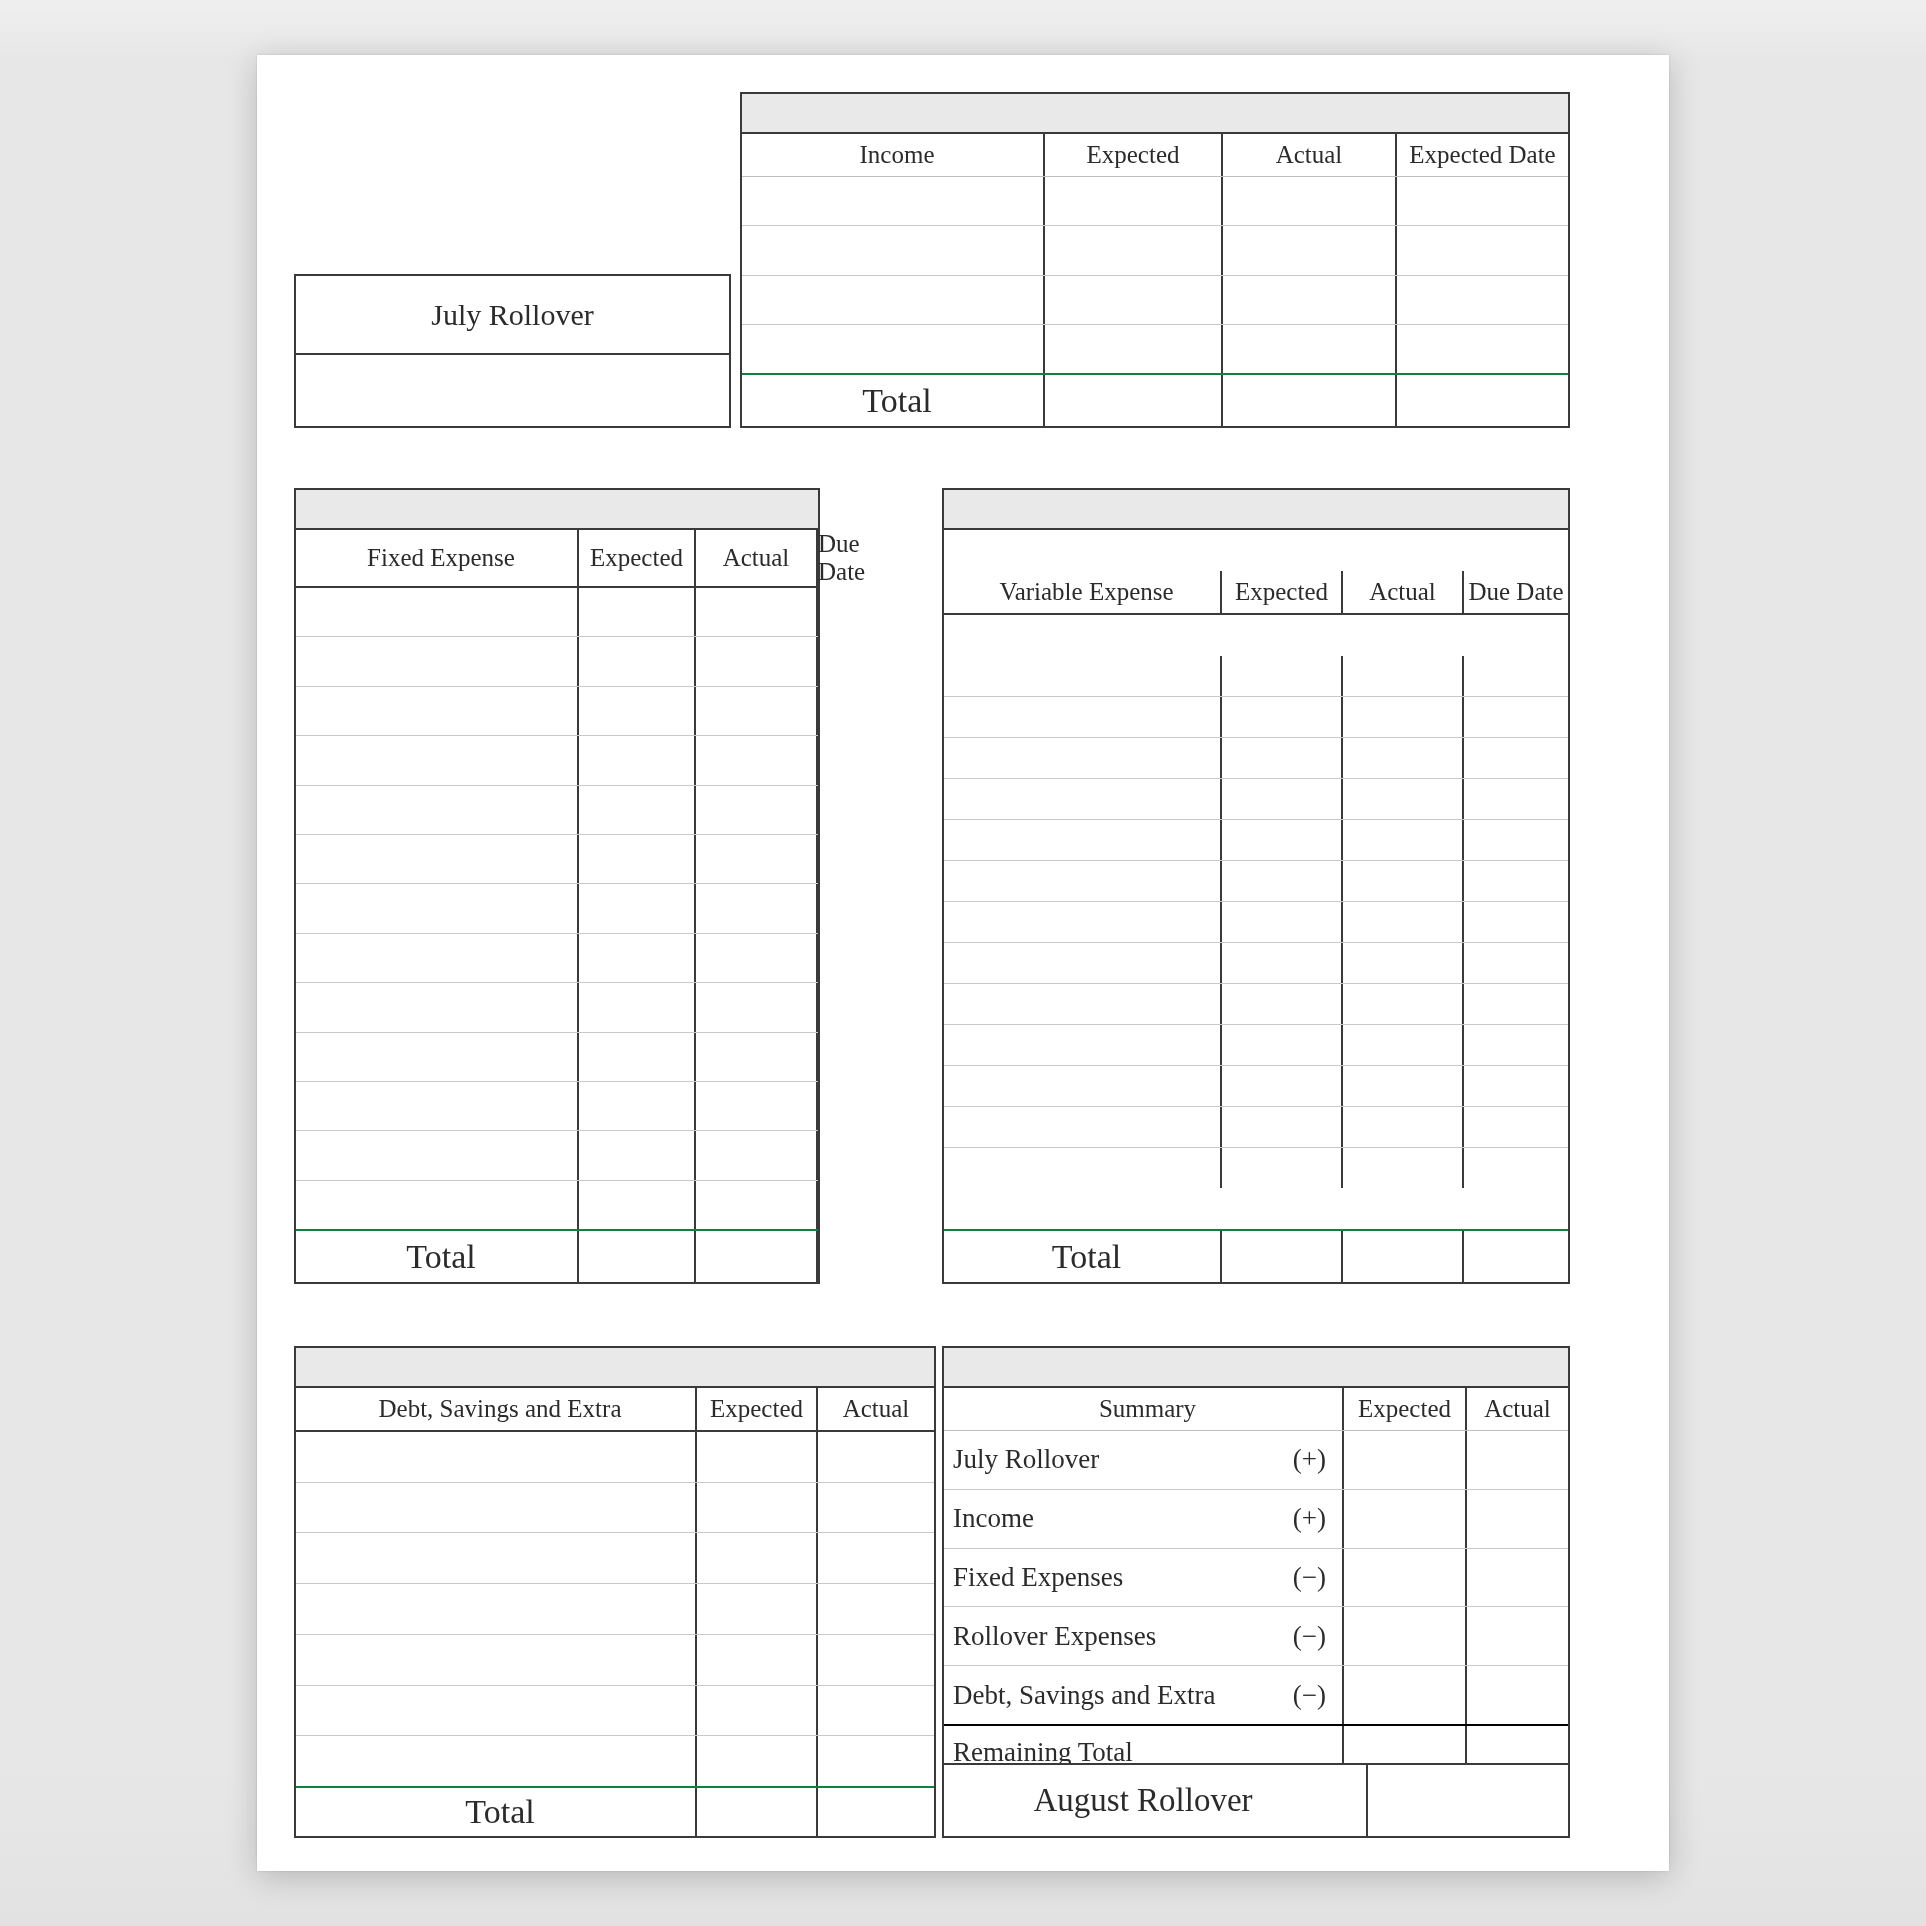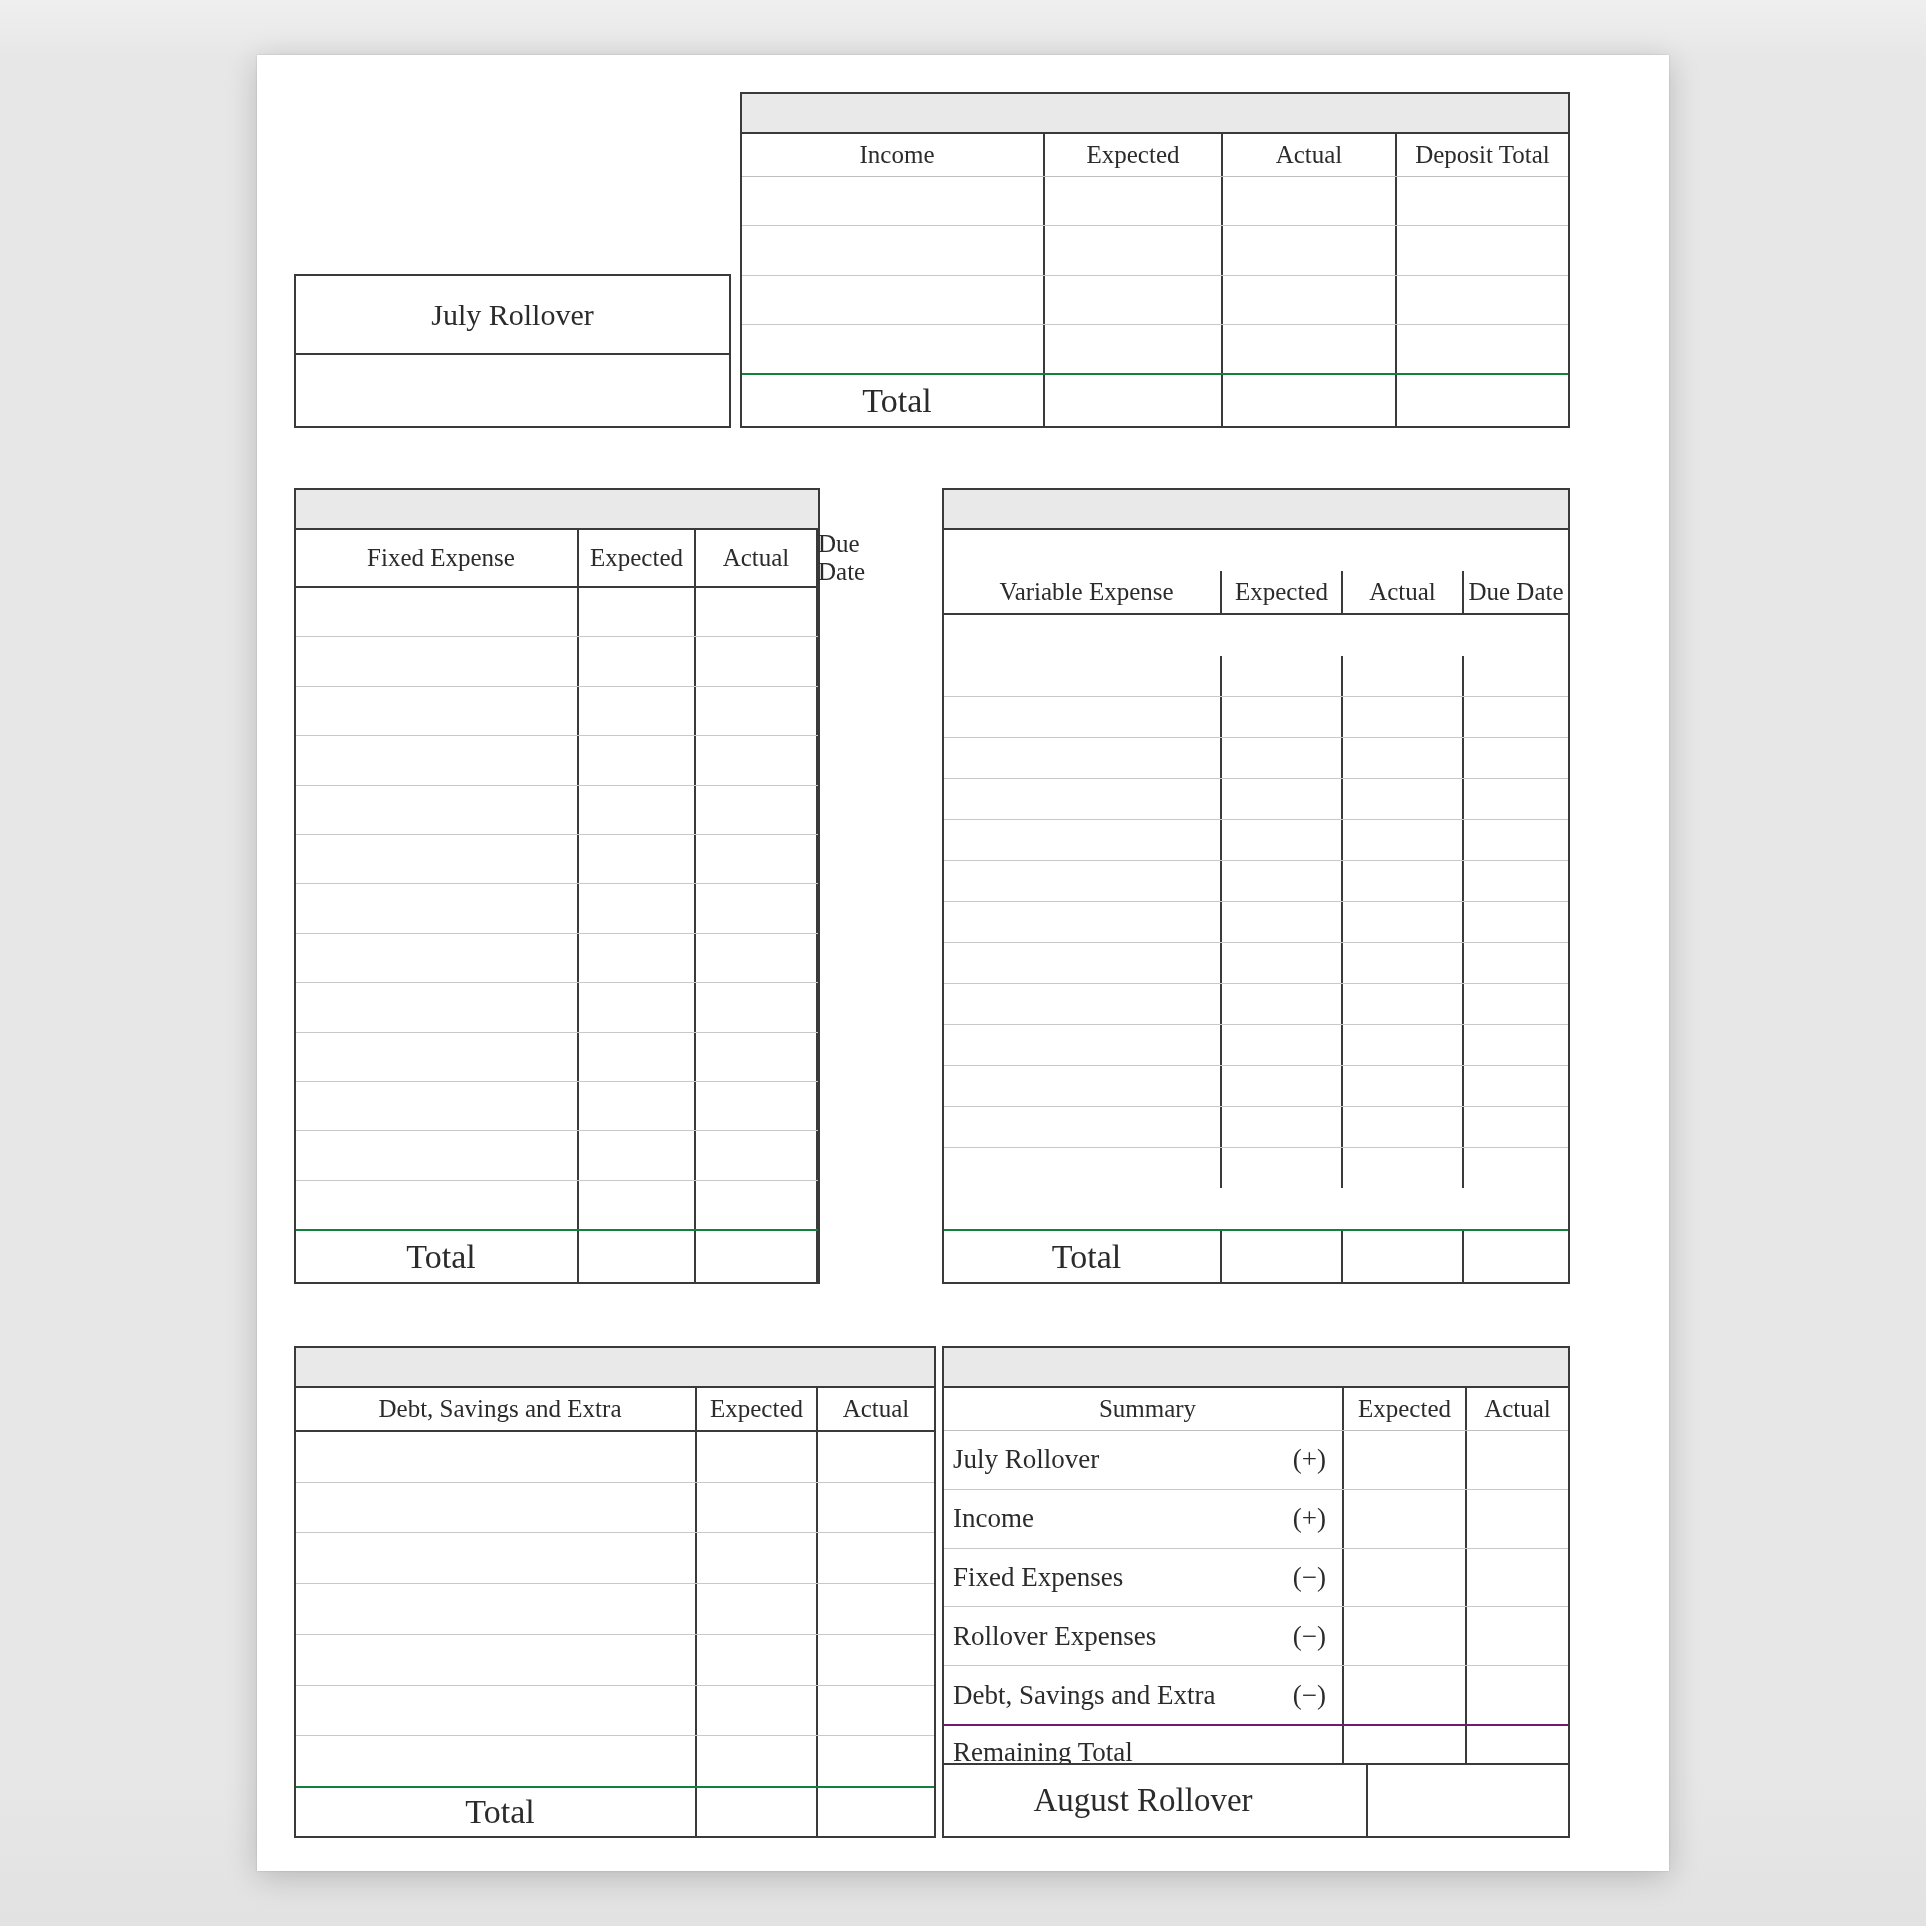--- a/index.html
+++ b/index.html
@@ -56,21 +56,21 @@
   .july-box{display:flex;flex-direction:column;}
   .july-box .rollover-label{flex:0 0 77px;border-bottom:2px solid #3a3a3a;}
   .july-box .rollover-value{flex:1 1 auto;}
 
   
   .summary-rows{flex:1 1 auto;display:flex;flex-direction:column;}
   .summary-row{flex:1 1 0;}
   .summary-row + .summary-row{border-top:1px solid #c9c9c9;}
   .summary-label-cell{display:flex;align-items:center;justify-content:space-between;
     padding:0 16px;font-size:27px;}
-  .remaining-row{flex:0 0 53px;border-top:2px solid #701a75;}
+  .remaining-row{flex:0 0 53px;border-top:2px solid #000000;}
   .remaining-label{display:flex;align-items:center;padding:0 16px;font-size:27px;}
 
   
   .august-box{display:grid;grid-template-columns:398px 1fr;gap:24px;}
   .august-box > :last-child{border-left:2px solid #3a3a3a;}
 </style>
 </head>
 <body>
 
 <div class="paper">
@@ -80,21 +80,21 @@
     <div class="rollover-label">July Rollover</div>
     <div class="rollover-value"></div>
   </div>
 
   <div class="abs tbl" style="left:483px;top:37px;width:830px;height:336px;">
     <div class="band"></div>
     <div class="grid income-cols hrow light-bottom">
       <div class="hcell">Income</div>
       <div class="hcell">Expected</div>
       <div class="hcell">Actual</div>
-      <div class="hcell">Deposit Total</div>
+      <div class="hcell">Expected Date</div>
     </div>
     <div class="rows">
       <div class="grid income-cols row">
         <div></div>
         <div></div>
         <div></div>
         <div></div>
       </div>
     <div class="grid income-cols row">
         <div></div>

